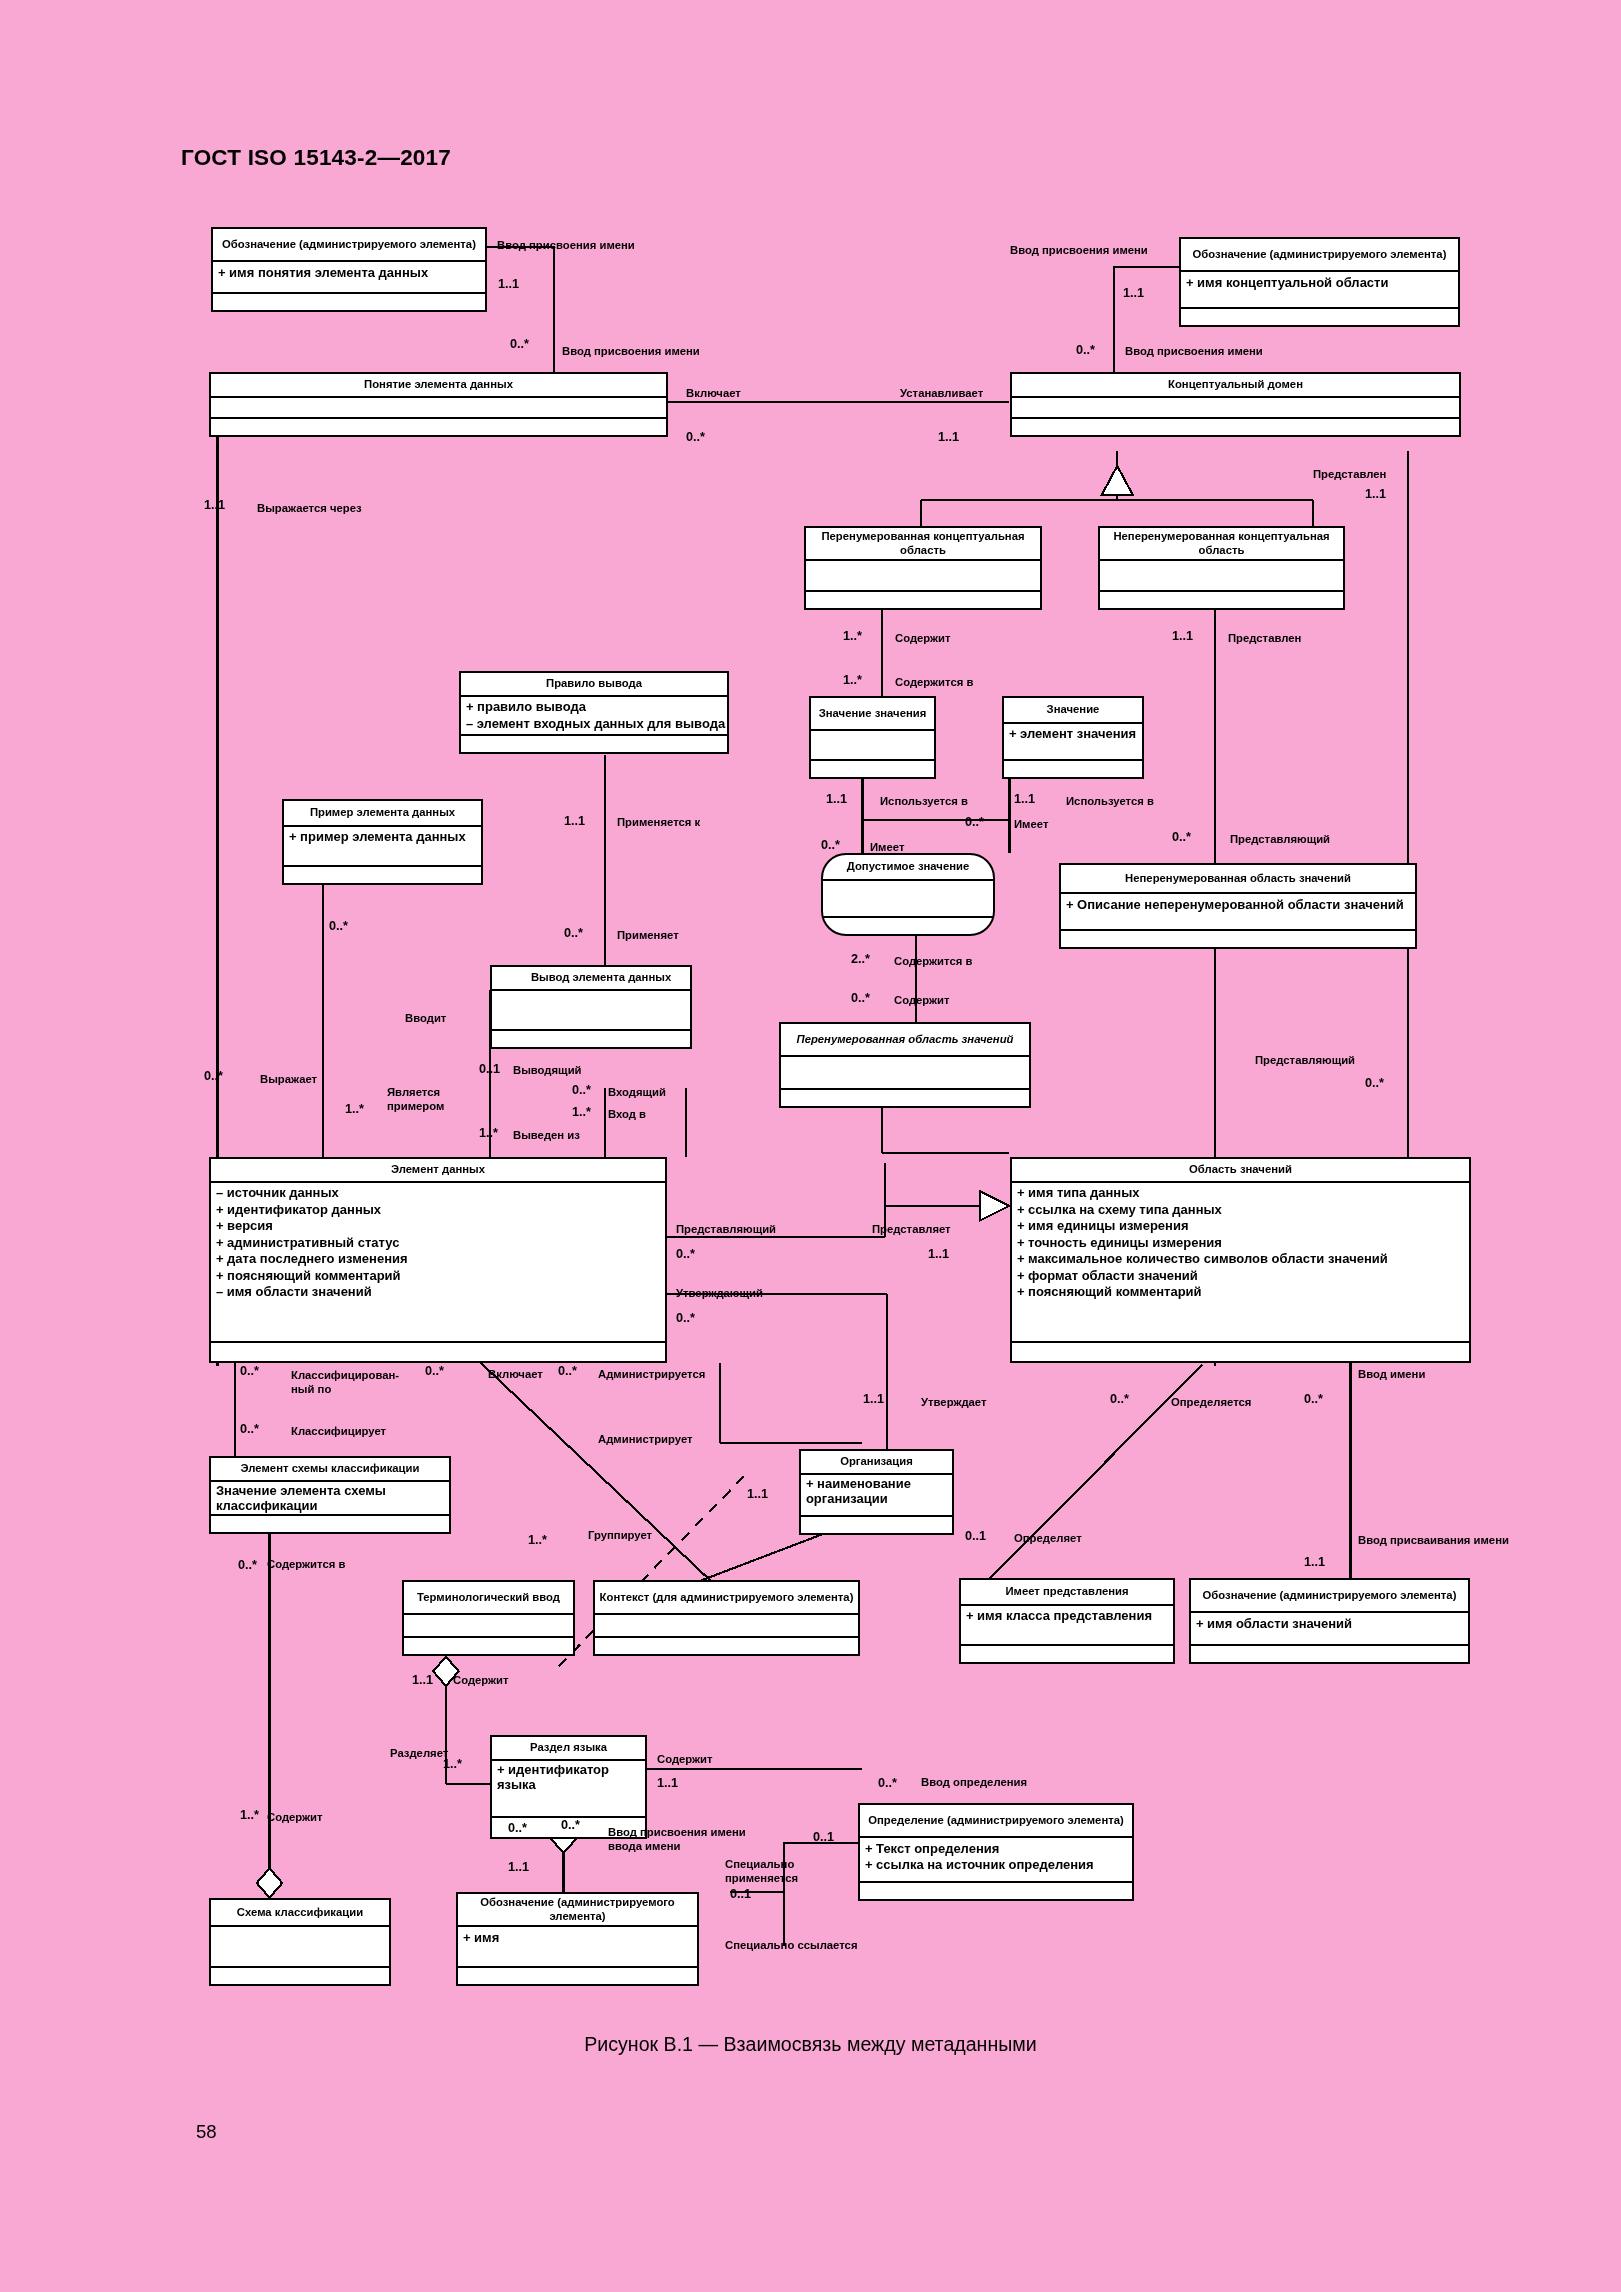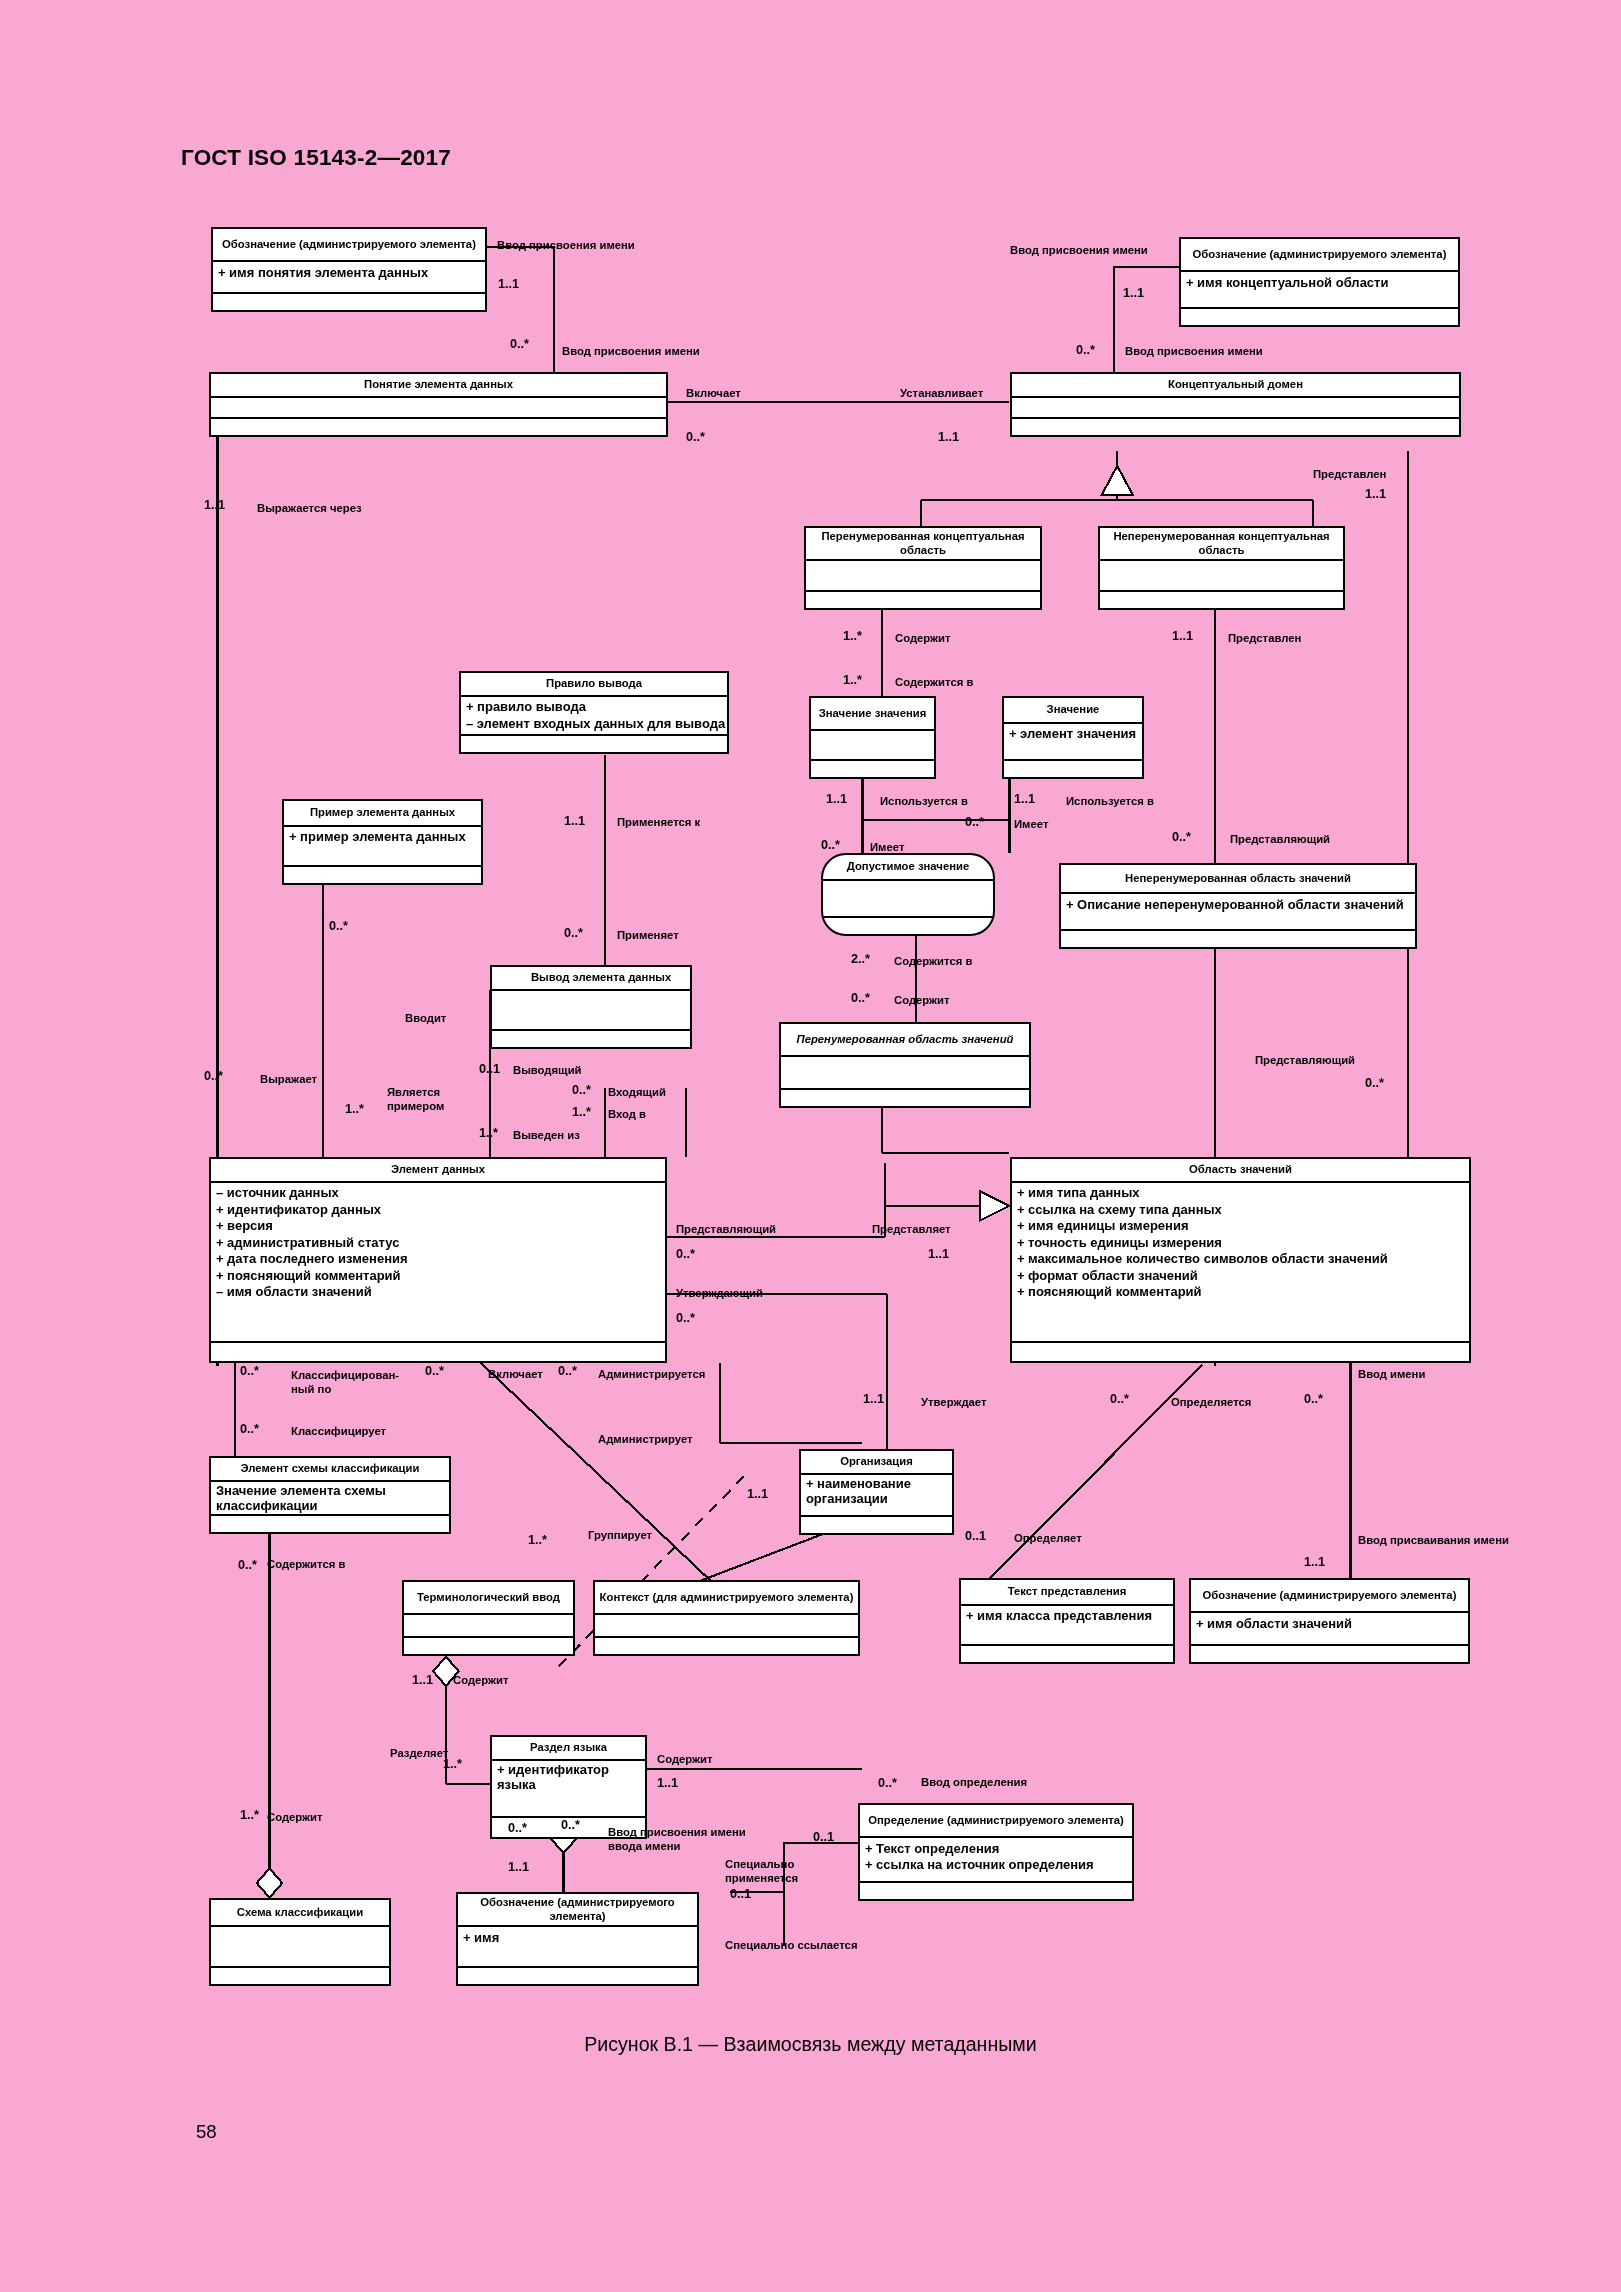--- a/index.html
+++ b/index.html
@@ -318,21 +318,21 @@
       <div class="ops"></div>
     </div>
 
     <div class="uml" style="left:593px;top:1580px;width:267px;height:76px;">
       <div class="name" style="height:33px;">Контекст (для администрируемого элемента)</div>
       <div class="attrs" style="height:21.6px;"></div>
       <div class="ops"></div>
     </div>
 
     <div class="uml" style="left:959px;top:1578px;width:216px;height:86px;">
-      <div class="name" style="height:25.5px;">Текст представления</div>
+      <div class="name" style="height:25.5px;">Имеет представления</div>
       <div class="attrs" style="height:25.5px;">
         <div>+ имя класса представления</div>
       </div>
       <div class="ops"></div>
     </div>
 
     <div class="uml" style="left:1189px;top:1578px;width:281px;height:86px;">
       <div class="name" style="height:33px;">Обозначение (администрируемого элемента)</div>
       <div class="attrs" style="height:25.5px;">
         <div>+ имя области значений</div>

